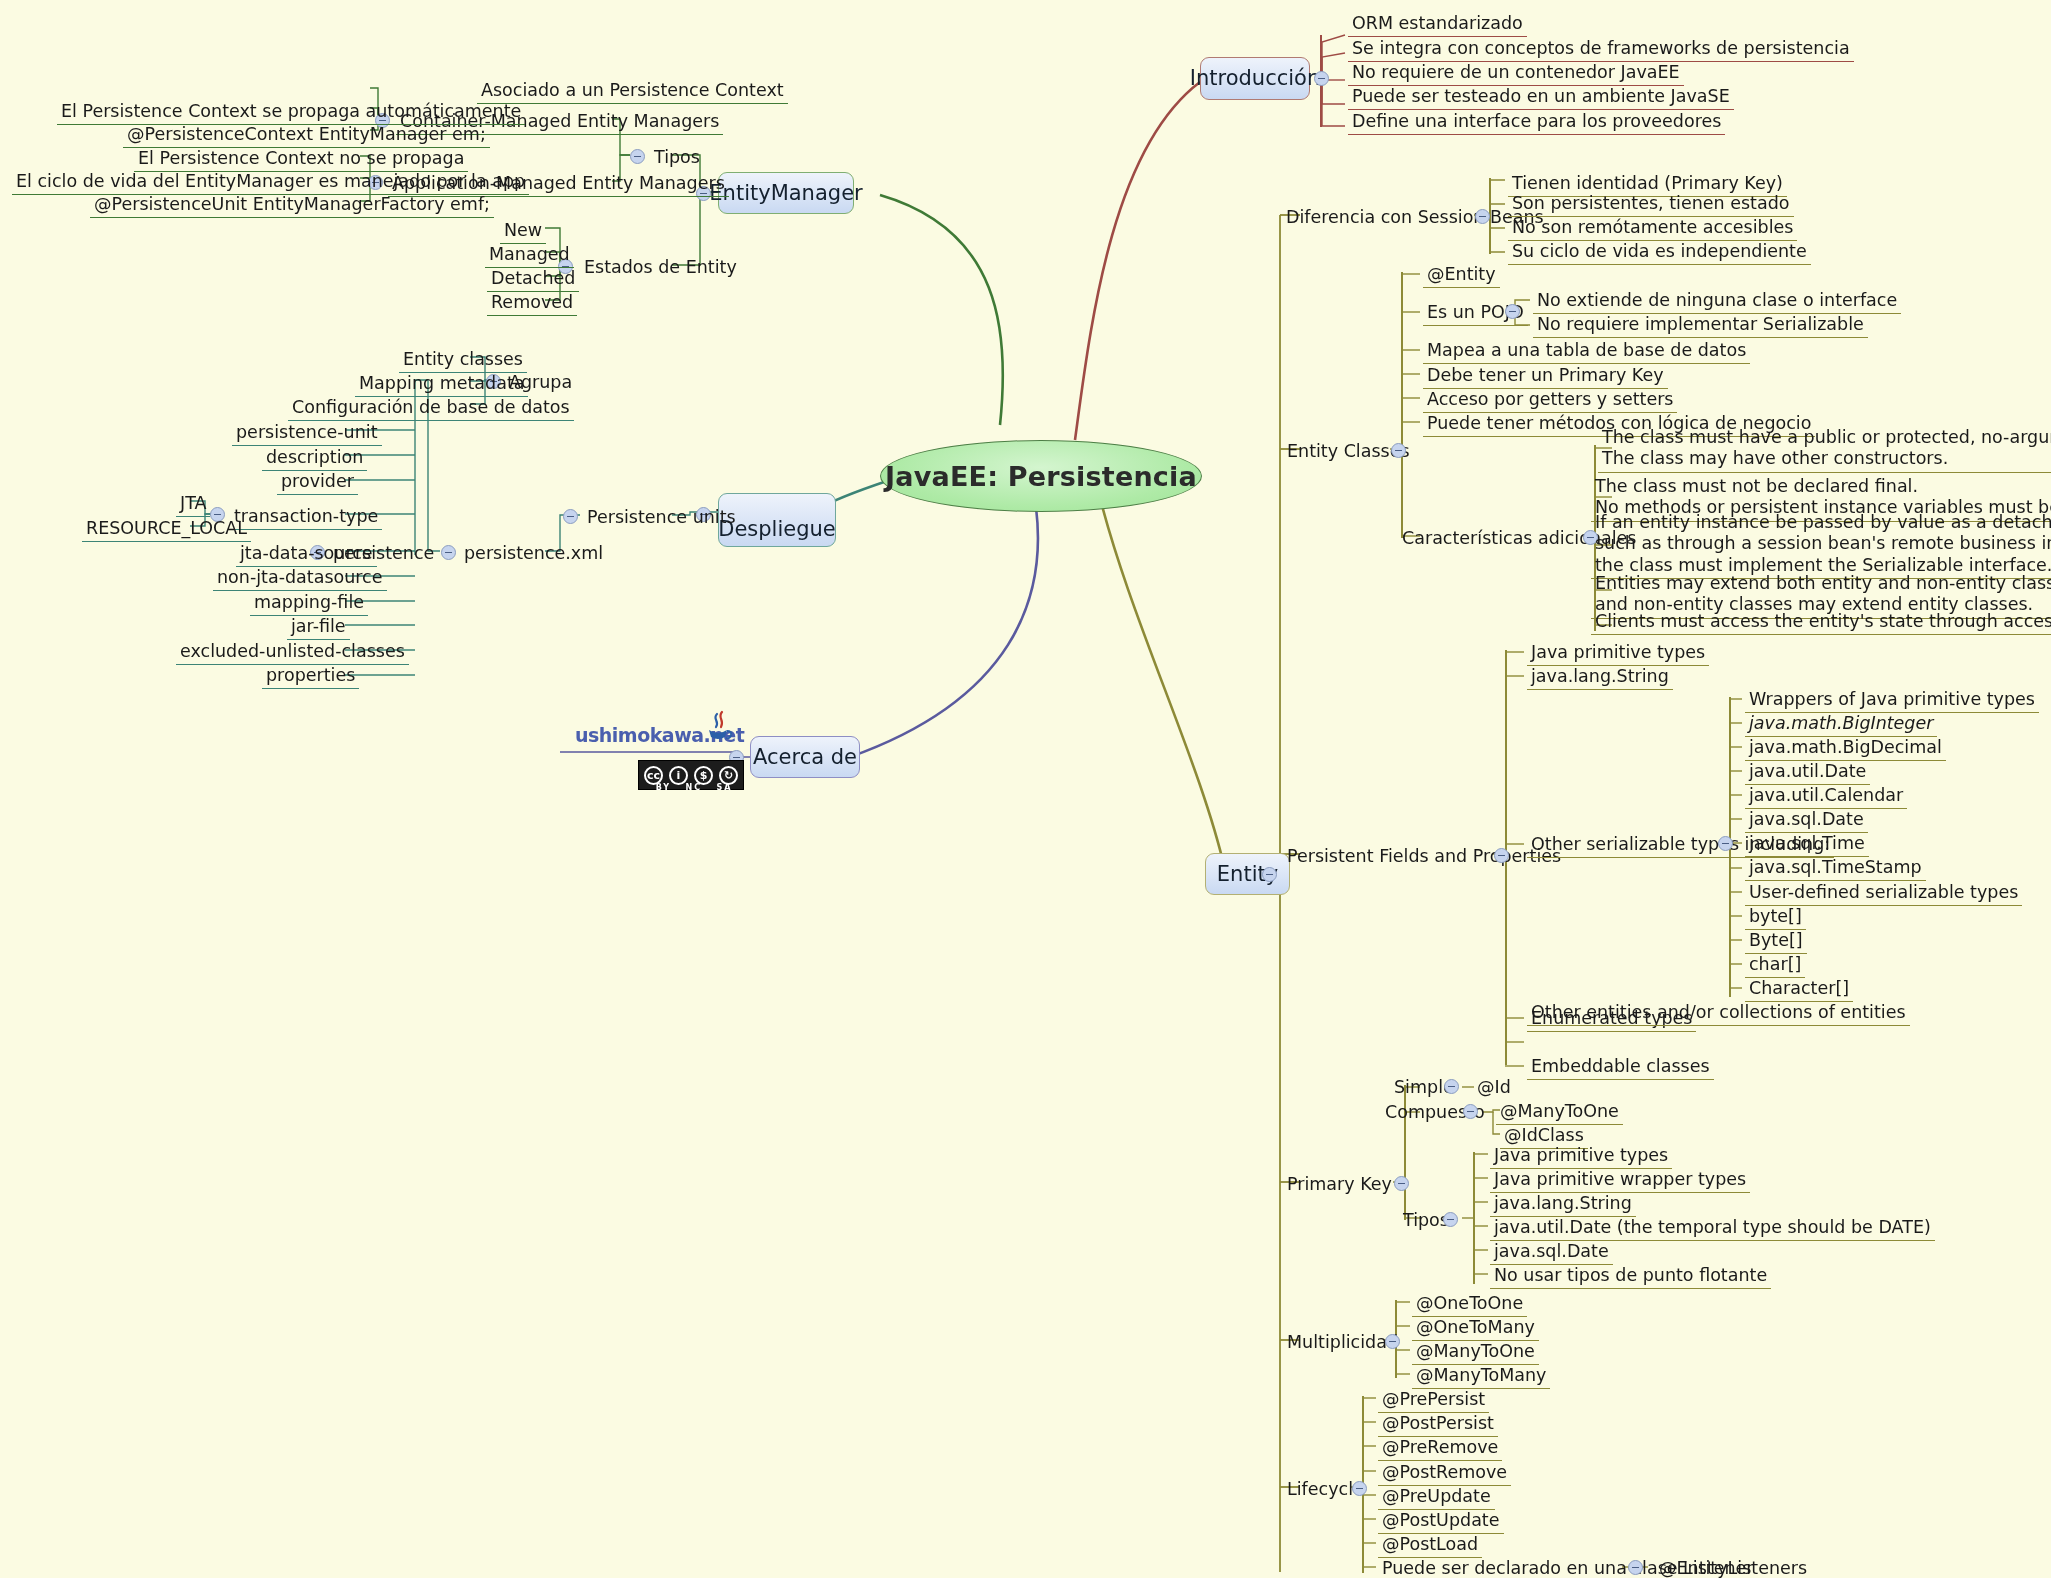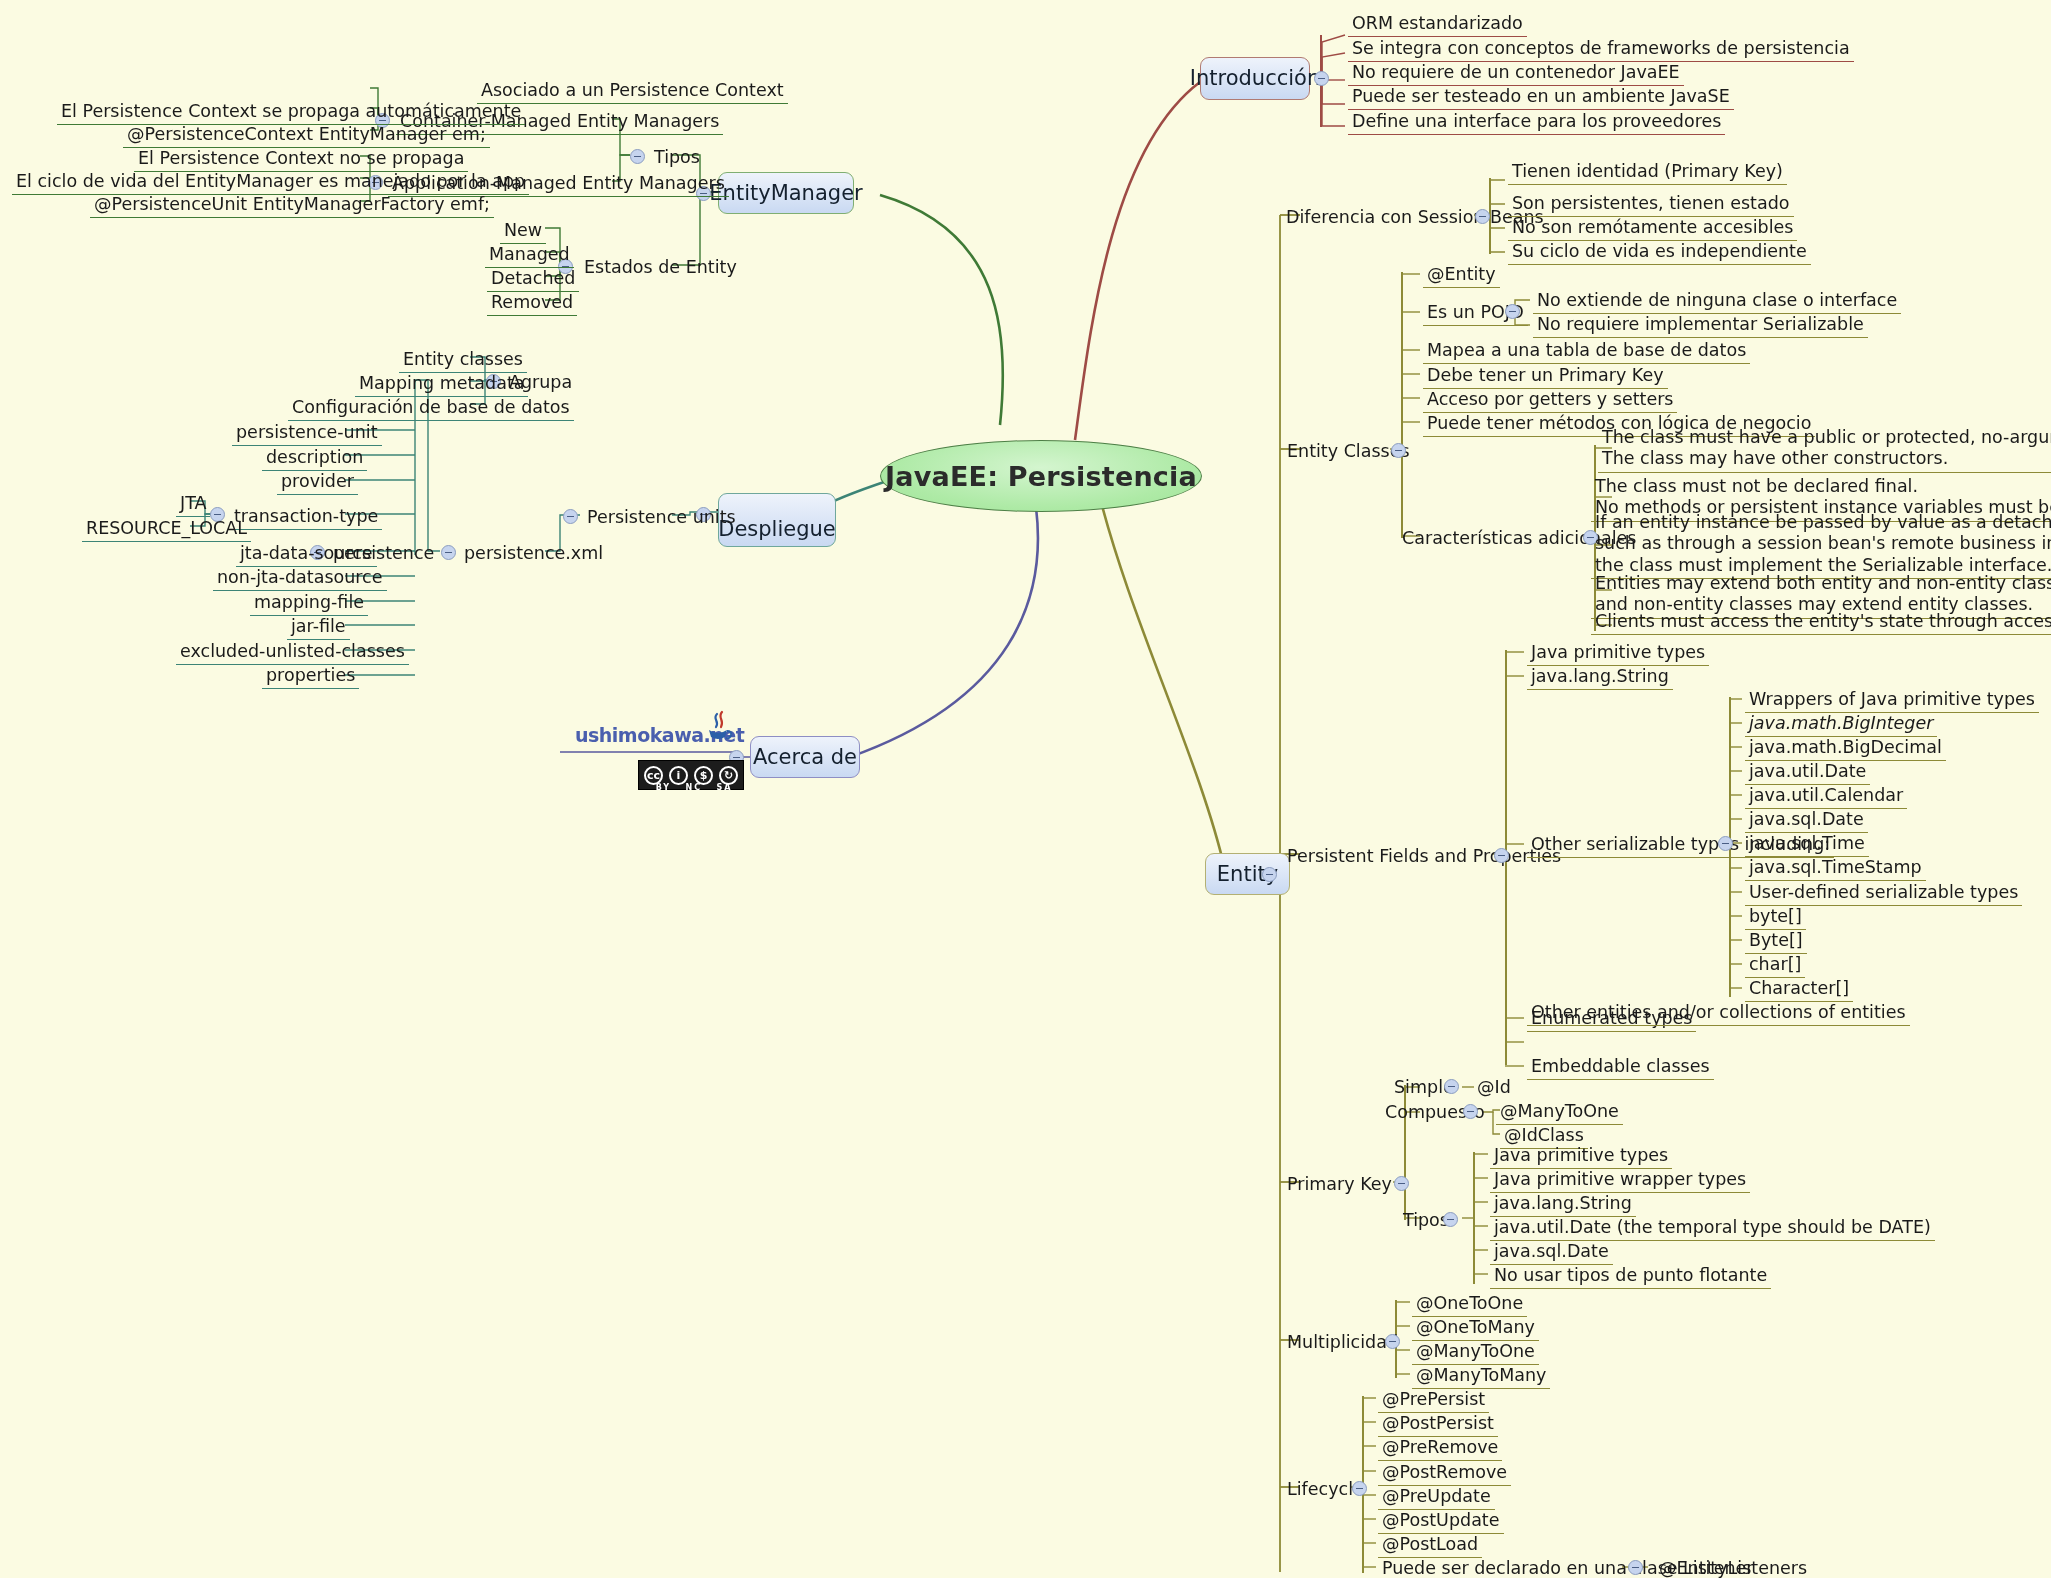--- a/index.html
+++ b/index.html
@@ -385,21 +385,21 @@
     <span>SA</span>
   </div>
 
   <div class="cap oli" style="left:1205px;top:853px;width:85px;height:42px;">
     <span>Entity</span>
   </div>
   <div class="bullet" style="left:1262px;top:867px;"></div>
 
   <div class="node u-non" style="left:1282px;top:206px;">Diferencia con Session Beans</div>
   <div class="bullet" style="left:1475px;top:209px;"></div>
-  <div class="node u-oli" style="left:1508px;top:160px;">Tienen identidad (Primary Key)</div>
+  <div class="node u-oli" style="left:1508px;top:172px;">Tienen identidad (Primary Key)</div>
   <div class="node u-oli" style="left:1508px;top:192px;">Son persistentes, tienen estado</div>
   <div class="node u-oli" style="left:1508px;top:216px;">No son remótamente accesibles</div>
   <div class="node u-oli" style="left:1508px;top:240px;">Su ciclo de vida es independiente</div>
 
   <div class="node u-non" style="left:1283px;top:440px;">Entity Classes</div>
   <div class="bullet" style="left:1391px;top:443px;"></div>
 
   <div class="node u-oli" style="left:1423px;top:263px;">@Entity</div>
   <div class="node u-oli" style="left:1423px;top:301px;">Es un POJO</div>
   <div class="bullet" style="left:1505px;top:304px;"></div>

